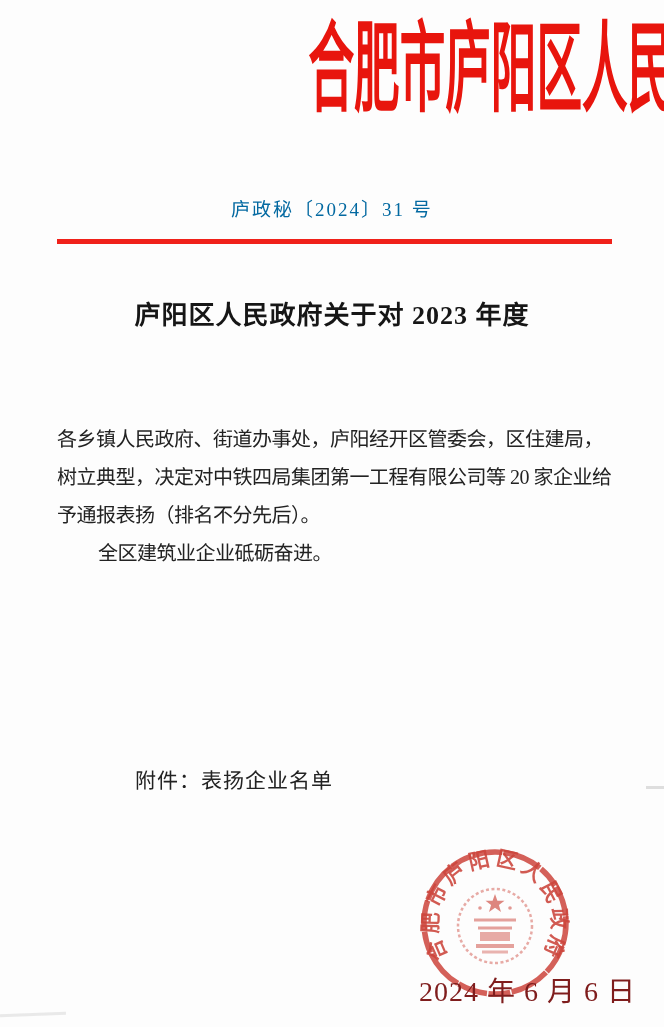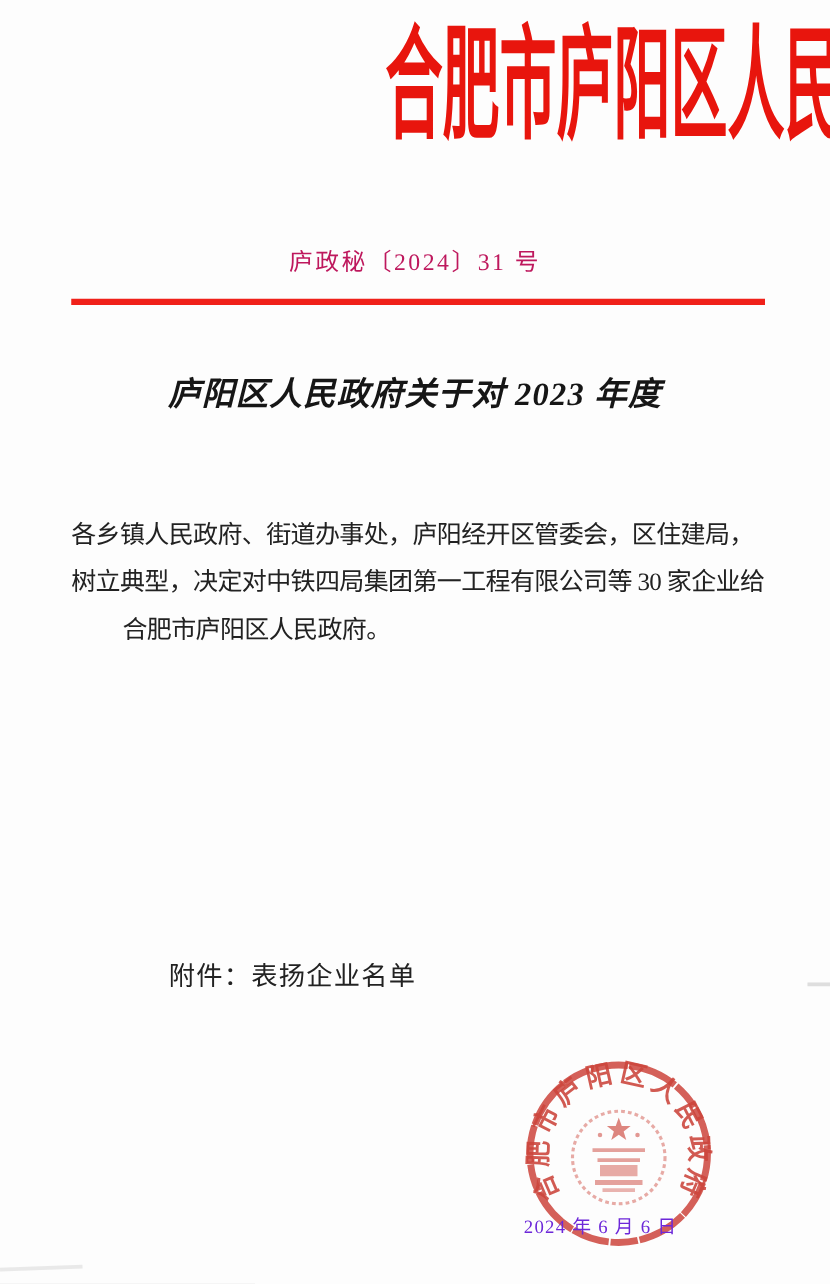--- a/index.html
+++ b/index.html
@@ -27,42 +27,41 @@
     transform:scale(0.47,1.02);
     transform-origin:center top;
     letter-spacing:0px;
   }
   
   .doc-number{
     position:absolute;top:194px;left:0;right:0;
     text-align:center;
     font-size:19px;
     letter-spacing:2px;
-    color:#be185d;
+    color:#0369a1;
   }
   
   .red-line{
     position:absolute;top:239px;left:57px;
     width:555px;height:5px;
     background:#f0211a;
   }
   
   .doc-title{
     position:absolute;top:297px;left:0;right:0;
     text-align:center;
     font-weight:700;
     font-size:26px;
     line-height:37px;
     letter-spacing:1px;
     color:#161616;
-    font-style:italic;
   }
   
   .body-block{
-    position:absolute;top:409px;left:57px;width:572px;
+    position:absolute;top:420px;left:57px;width:572px;
     font-size:20px;
     line-height:38px;
     letter-spacing:-0.5px;
     color:#222;
   }
   .body-line{white-space:nowrap;}
   .indent-2{padding-left:41px;}
   .attachment{
     position:absolute;top:762px;left:135px;
     font-size:21px;line-height:38px;
@@ -72,23 +71,23 @@
   
   .seal{
     position:absolute;left:410px;top:838px;
     width:170px;height:170px;
     filter:blur(0.4px);
     opacity:0.92;
   }
   
   .date-line{
     position:absolute;left:419px;top:969px;
-    font-size:15px;
+    font-size:28px;
     letter-spacing:1px;
-    color:#6d28d9;
+    color:#7f1d1d;
     z-index:5;
   }
   
   .artifact-right{
     position:absolute;right:0;top:786px;width:18px;height:3px;
     background:#c9c9c9;opacity:.6;
   }
   .artifact-bottom{
     position:absolute;left:0;top:1013px;width:66px;height:3px;
     background:#d6d6d6;opacity:.5;transform:rotate(-2deg);
@@ -106,22 +105,23 @@
   <div class="doc-number">庐政秘〔2024〕31 号</div>
 
   <div class="red-line"></div>
 
   <div class="doc-title">
     <div>庐阳区人民政府关于对 2023 年度</div>
   </div>
 
   <div class="body-block">
     <div class="body-line">各乡镇人民政府、街道办事处，庐阳经开区管委会，区住建局，</div>
-    <div class="body-line">树立典型，决定对中铁四局集团第一工程有限公司等 30 家企业给</div>
-    <div class="body-line indent-2">合肥市庐阳区人民政府。</div>
+    <div class="body-line">树立典型，决定对中铁四局集团第一工程有限公司等 20 家企业给</div>
+    <div class="body-line">予通报表扬（排名不分先后）。</div>
+    <div class="body-line indent-2">全区建筑业企业砥砺奋进。</div>
   </div>
 
   <div class="attachment">附件：表扬企业名单</div>
 
   <svg class="seal" viewBox="0 0 170 170" aria-hidden="true">
     <defs>
       <path id="sealArc" d="M 38.3 117.7 A 57 57 0 1 1 131.7 117.7" fill="none"></path>
     </defs>
 
     <circle cx="85" cy="85" r="71" fill="none" stroke="#c8352b" stroke-width="5.5" opacity="0.85" stroke-dasharray="22 1.5 30 1 40 1.5"></circle>

